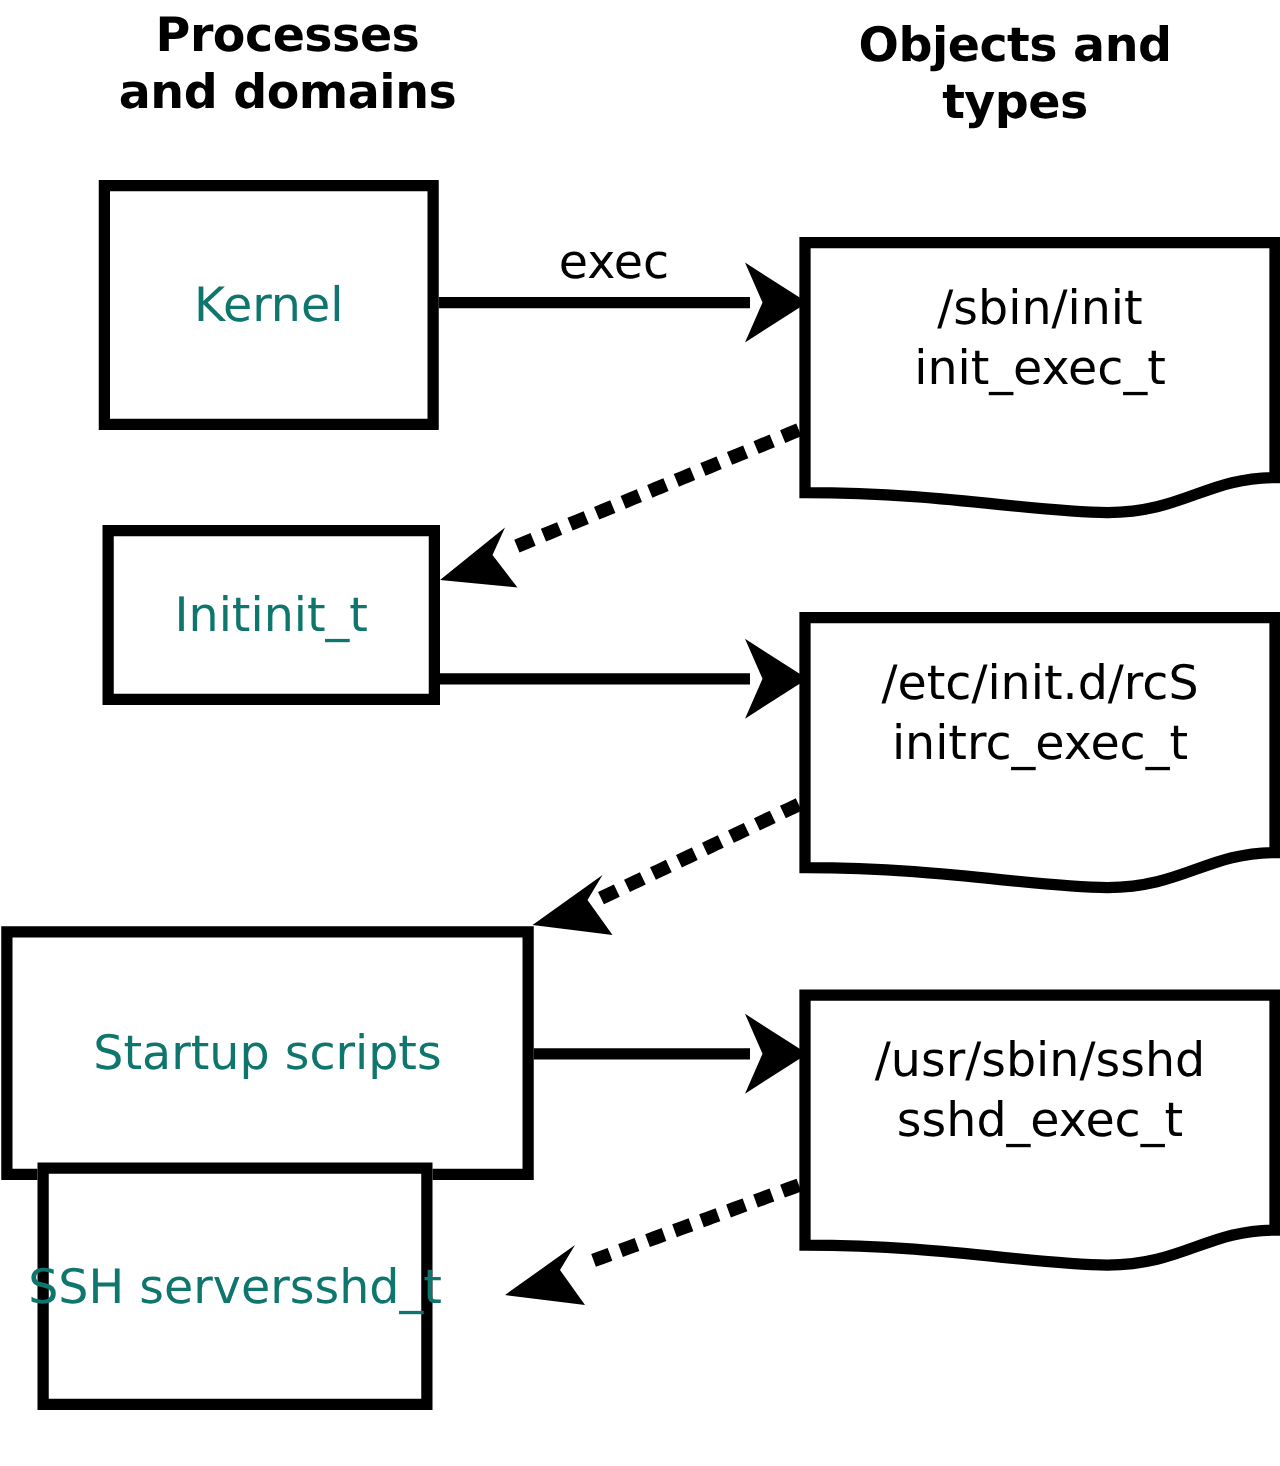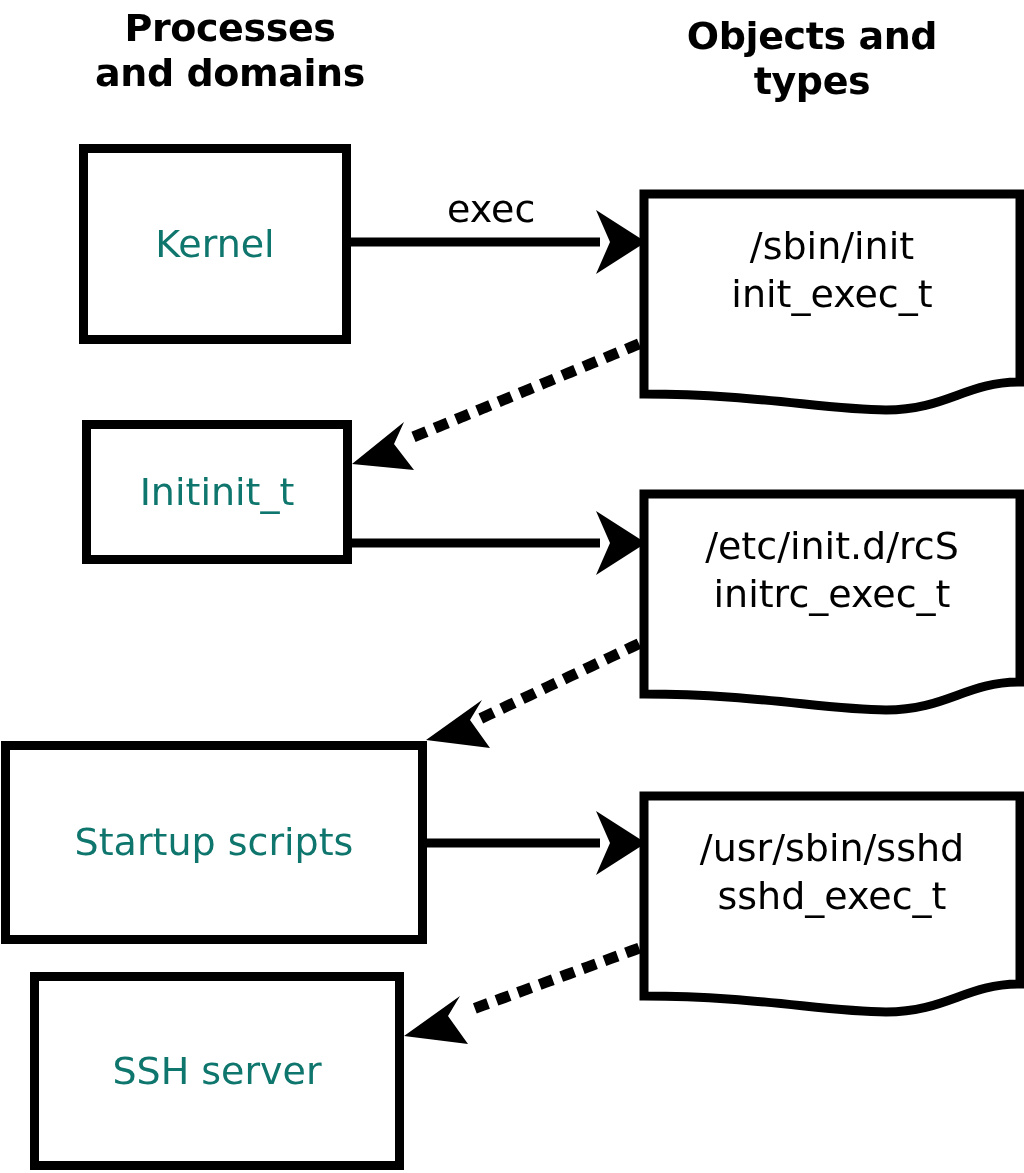--- a/index.html
+++ b/index.html
@@ -104,22 +104,23 @@
 
   <div class="node proc-box" style="left:82px; top:420px; width:270px; height:144px;">
     <div class="line1">Init</div>
     <div class="line2">init_t</div>
   </div>
 
   <div class="node proc-box" style="left:1px; top:695px; width:426px; height:203px;margin-top:46px;">
     <div class="line1">Startup scripts</div>
   </div>
 
-  <div class="node proc-box" style="left:30px; top:972px; width:374px; height:198px;">
+  <div class="node proc-box" style="left:30px; top:930px; width:316px; height:198px;">
     <div class="line1">SSH server</div>
+    <div class="line2">sshd_t</div>
   </div>
 
   <div class="doc" style="left:636px; top:186px; width:392px; height:240px;">
     <svg width="392" height="240" viewBox="0 0 392 240">
       <path d="M 8 8 L 384 8 L 384 196 C 330 196 310 224 250 224 C 190 224 120 208 8 208 Z" fill="#ffffff" stroke="#000000" stroke-width="9" stroke-linejoin="miter" stroke-linecap="butt"></path>
     </svg>
     <div class="doc-label" style="top:36px;">
       <div class="line1">/sbin/init</div>
       <div class="line2">init_exec_t</div>
     </div>

